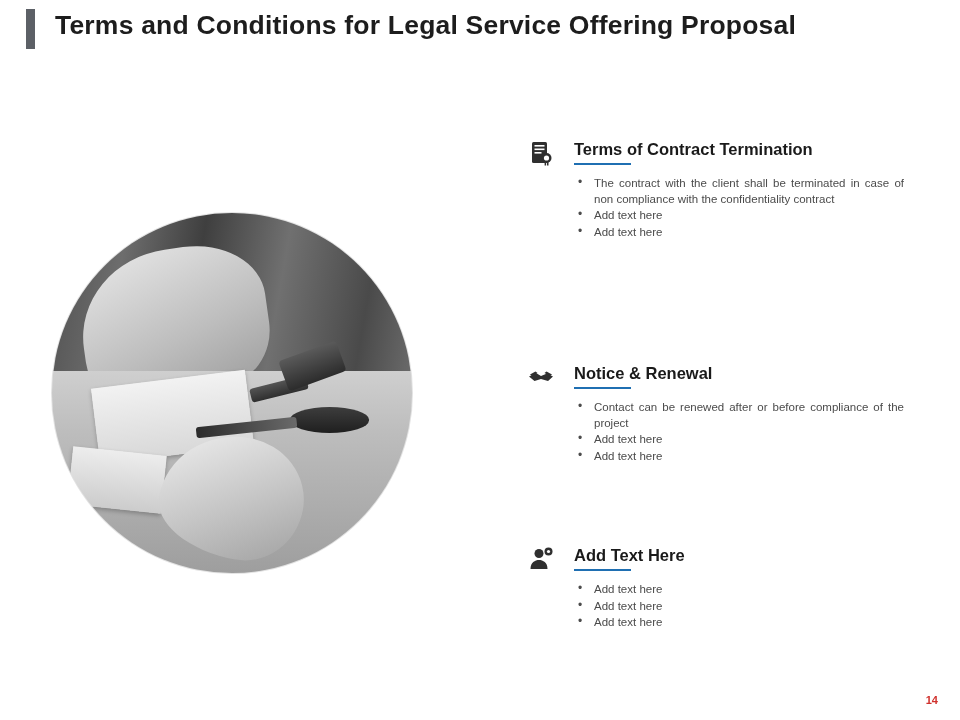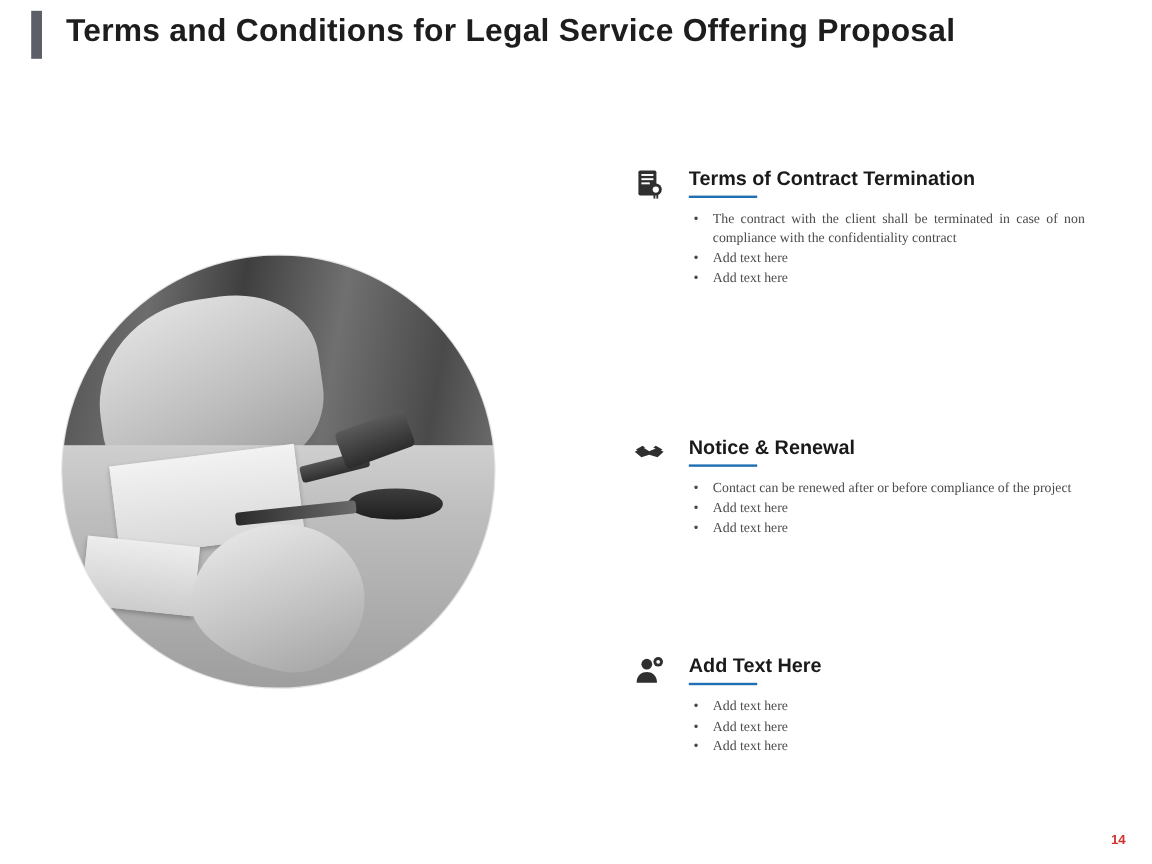--- a/index.html
+++ b/index.html
@@ -160,21 +160,20 @@
     height: 2px;
     background: #1f6fb2;
   }
   ul.bullets {
     list-style: none;
     margin: 0;
     padding: 0;
     position: absolute;
     left: 46px;
     width: 330px;
-    font-family: Liberation Serif, serif;
   }
   ul.bullets li {
     position: relative;
     padding-left: 20px;
     font-size: 11.5px;
     line-height: 15.5px;
     color: #4b4b4b;
     text-align: justify;
     margin-bottom: 1px;
   }

